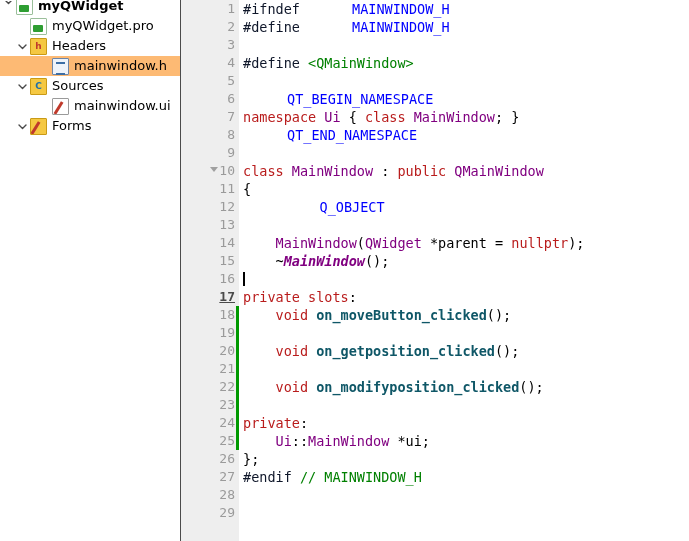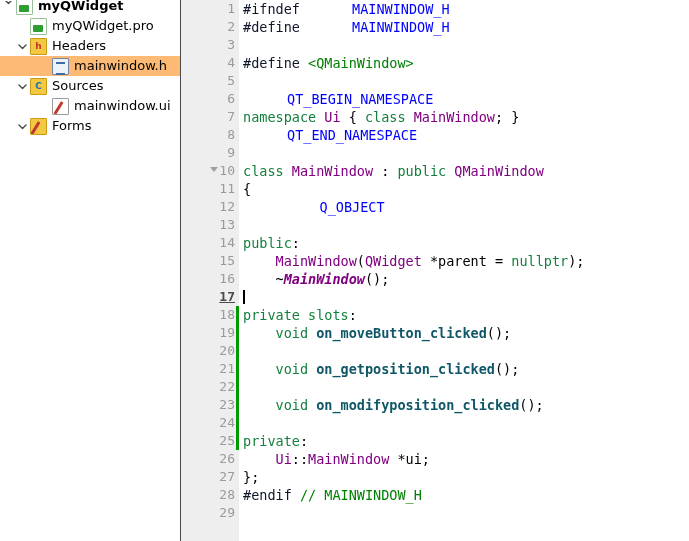--- a/index.html
+++ b/index.html
@@ -264,21 +264,21 @@
     margin-left: 0px;
     border-left: 1.4px solid #000;
   }
 
   
   .t-plain  { color: #000000; }
   .t-pre    { color: #0f172a; }            
   .t-macro  { color: #0000ff; margin-left: 44px; }            
   .t-string { color: #008000; margin-top: 28px; }            
   .t-comment{ color: #008000; }            
-  .t-kw     { color: #15803d; }            
+  .t-kw     { color: #b91c1c; }            
   .t-type   { color: #800080; }            
   .t-virtual{ color: #800080; font-style: italic; font-weight: bold; }
   .t-func   { color: #0f5767; font-weight: bold; }  
   .t-field  { color: #000000; }            
 </style>
 </head>
 <body>
 
 <div id="app">
 
@@ -453,21 +453,20 @@
           <div class="code-row"><span class="t-pre">#define </span><span class="t-string">&lt;QMainWindow&gt;</span></div>
           <div class="code-row">&nbsp;</div>
           <div class="code-row"><span class="t-macro">QT_BEGIN_NAMESPACE</span></div>
           <div class="code-row"><span class="t-kw">namespace </span><span class="t-type">Ui</span><span class="t-plain"> { </span><span class="t-kw">class </span><span class="t-type">MainWindow</span><span class="t-plain">; }</span></div>
           <div class="code-row"><span class="t-macro">QT_END_NAMESPACE</span></div>
           <div class="code-row">&nbsp;</div>
           <div class="code-row"><span class="t-kw">class </span><span class="t-type">MainWindow</span><span class="t-plain"> : </span><span class="t-kw">public </span><span class="t-type">QMainWindow</span></div>
           <div class="code-row"><span class="t-plain">{</span></div>
           <div class="code-row"><span class="t-plain">    </span><span class="t-macro">Q_OBJECT</span></div>
           <div class="code-row">&nbsp;</div>
-          <div class="code-row"><span class="t-kw">public</span><span class="t-plain">:</span></div>
           <div class="code-row"><span class="t-plain">    </span><span class="t-type">MainWindow</span><span class="t-plain">(</span><span class="t-type">QWidget</span><span class="t-plain"> *</span><span class="t-field">parent</span><span class="t-plain"> = </span><span class="t-kw">nullptr</span><span class="t-plain">);</span></div>
           <div class="code-row"><span class="t-plain">    ~</span><span class="t-virtual">MainWindow</span><span class="t-plain">();</span></div>
           <div class="code-row"><span class="cursor"></span></div>
           <div class="code-row"><span class="t-kw">private slots</span><span class="t-plain">:</span></div>
           <div class="code-row"><span class="t-plain">    </span><span class="t-kw">void </span><span class="t-func">on_moveButton_clicked</span><span class="t-plain">();</span></div>
           <div class="code-row">&nbsp;</div>
           <div class="code-row"><span class="t-plain">    </span><span class="t-kw">void </span><span class="t-func">on_getposition_clicked</span><span class="t-plain">();</span></div>
           <div class="code-row">&nbsp;</div>
           <div class="code-row"><span class="t-plain">    </span><span class="t-kw">void </span><span class="t-func">on_modifyposition_clicked</span><span class="t-plain">();</span></div>
           <div class="code-row">&nbsp;</div>

